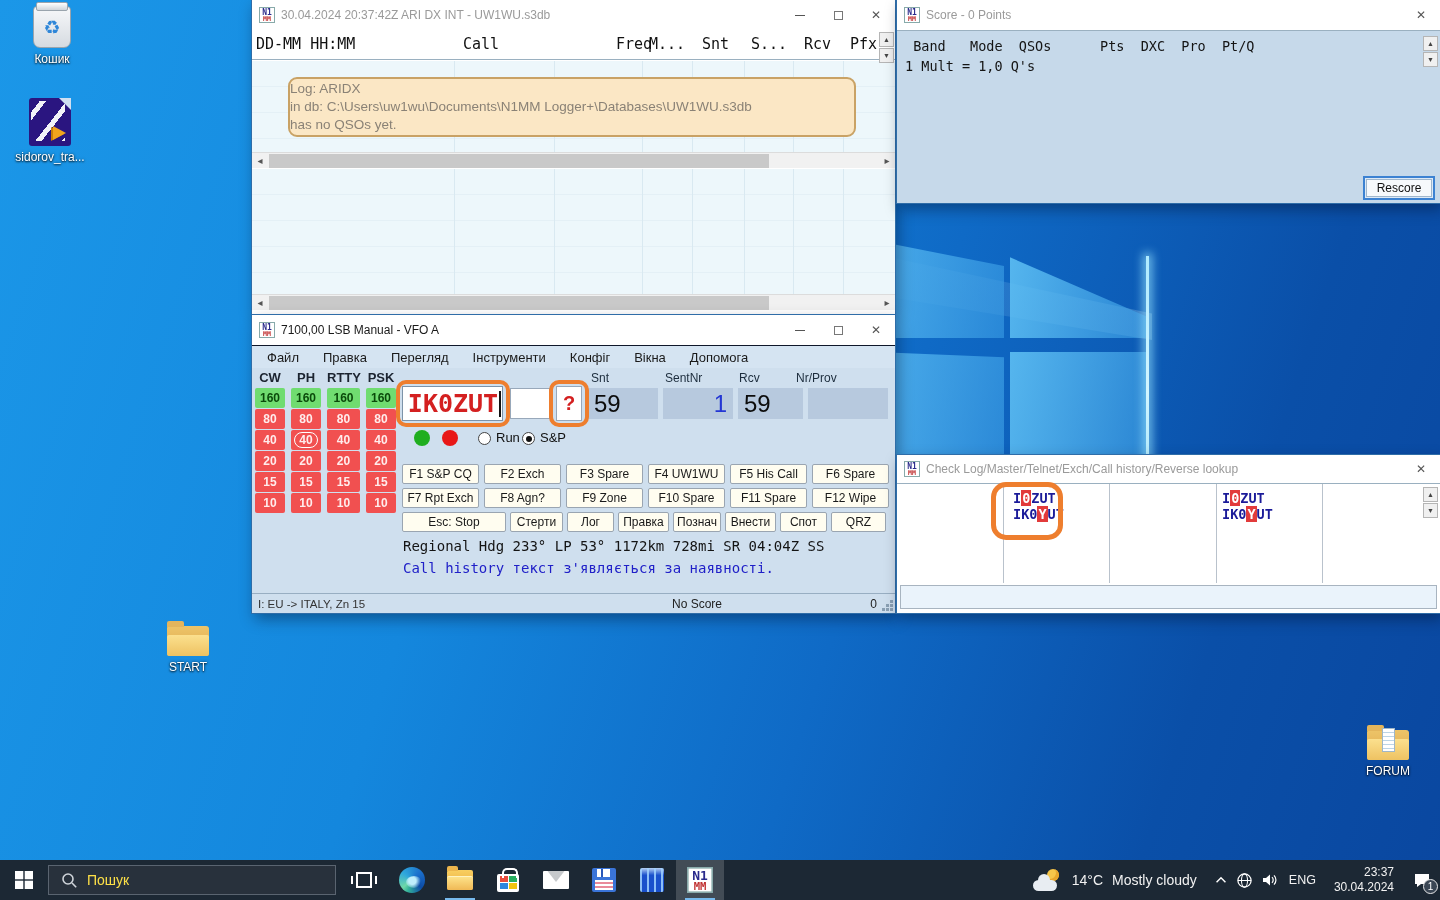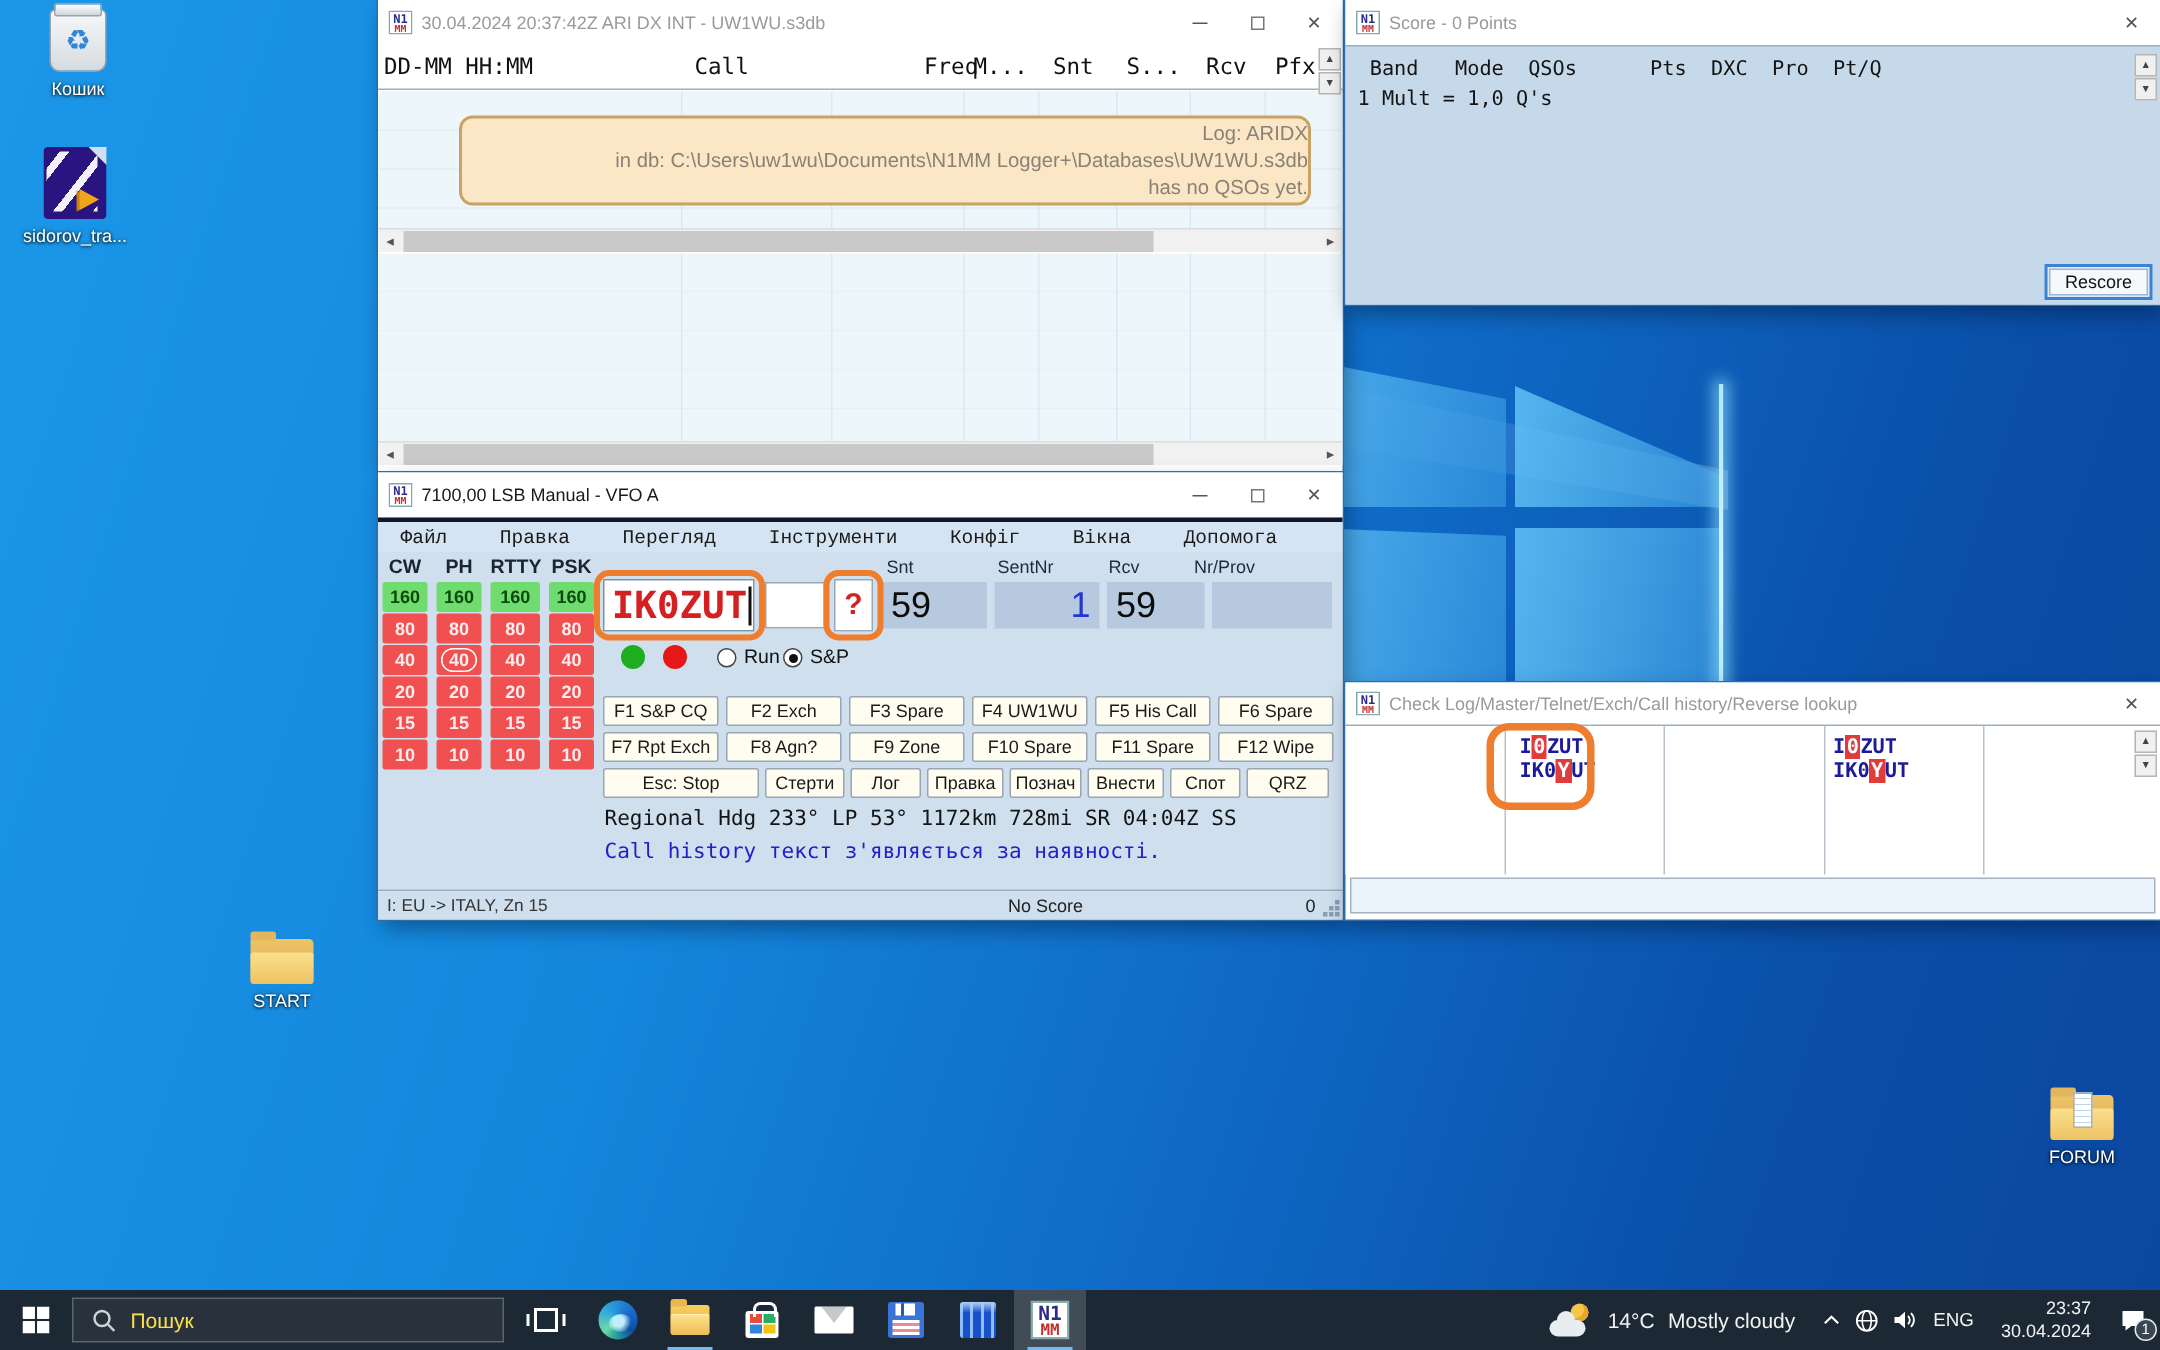--- a/index.html
+++ b/index.html
@@ -81,39 +81,39 @@
       linear-gradient(#d9e9f1,#d9e9f1),linear-gradient(#d9e9f1,#d9e9f1),linear-gradient(#d9e9f1,#d9e9f1),
       linear-gradient(#d9e9f1,#d9e9f1),linear-gradient(#d9e9f1,#d9e9f1),linear-gradient(#d9e9f1,#d9e9f1),
       linear-gradient(#d9e9f1,#d9e9f1),
       repeating-linear-gradient(to bottom,transparent 0 25px,#e4f0f6 25px 26px);
     background-repeat:no-repeat,no-repeat,no-repeat,no-repeat,no-repeat,no-repeat,no-repeat,repeat;
     background-size:1px 100%,1px 100%,1px 100%,1px 100%,1px 100%,1px 100%,1px 100%,100% 100%;
     background-position:202px 0,302px 0,390px 0,440px 0,492px 0,541px 0,591px 0,0 0; }
   #log-pane1 { top:61px; height:91px; }
   #log-pane2 { top:169px; height:125px; }
   #log-scroll1 { top:152px; } #log-scroll2 { top:294px; }
-  #log-msg { position:absolute; left:54px; top:16px; width:568px; height:60px; border-radius:9px;
+  #log-msg { position:absolute; left:36px; top:16px; width:568px; height:60px; border-radius:9px;
     background:#fbe7c5; border:2px solid #c9a265; color:#8a8276; font-size:13.5px; line-height:18px;
-    display:flex; flex-direction:column; align-items:flex-end; justify-content:center; text-align:center; }
+    display:flex; flex-direction:column; align-items:flex-start; justify-content:center; text-align:center; }
   #log-spin { right:1px; top:32px; }
 
   
   #score-win { left:897px; top:0; width:543px; height:203px; }
   #score-body { position:absolute; left:0; right:0; top:30px; bottom:0; background:#c6d9ea; border-top:1px solid #9ab0c0; }
   #score-lines { padding:5px 0 0 8px; font-family:"DejaVu Sans Mono",monospace; font-size:13.5px;
     color:#141414; line-height:20px; white-space:pre; }
   #score-spin { right:2px; top:36px; }
   #rescore-wrap { position:absolute; right:5px; bottom:3px; border:2px solid #3c82d2; background:#dce9f6; padding:1px; }
   #rescore-btn { min-width:66px; height:18px; background:#f6f9fc; border:1px solid #9fb6cc;
     font-size:12px; color:#111; display:flex; align-items:center; justify-content:center; padding:0 8px; }
 
   
   #entry-win { left:252px; top:315px; width:643px; height:298px; }
-  #entry-menu { height:23px; background:#d5e4f2; border-top:3px solid #0f172a; display:flex; gap:35px;
-    padding-left:15px; align-items:center; font-size:13px; color:#1a1a1a;font-family:Liberation Mono, monospace; }
+  #entry-menu { height:23px; background:#d5e4f2; border-top:1px solid #0f172a; display:flex; gap:24px;
+    padding-left:15px; align-items:center; font-size:13px; color:#1a1a1a; }
   #entry-body { position:absolute; left:0; right:0; top:53px; bottom:20px; background:#cfdfee; }
   #band-panel { position:absolute; left:3px; top:2px; display:flex; gap:6px; }
   .band-col { width:30px; } .band-col:nth-child(3){ width:33px; }
   .band-head { height:17px; font-size:13px; font-weight:bold; color:#1c2430; text-align:center; }
   .bb { height:20px; margin-top:1px; border-radius:2px; font-size:12px; font-weight:bold;
     display:flex; align-items:center; justify-content:center; position:relative; }
   .bb.green { background:#70dc70; color:#0a4a0a; }
   .bb.red   { background:#f15050; color:#ffecec; }
   .bb.sel::before { content:""; position:absolute; inset:2px 3px; border:1.5px solid #fff; border-radius:9px; }
 

